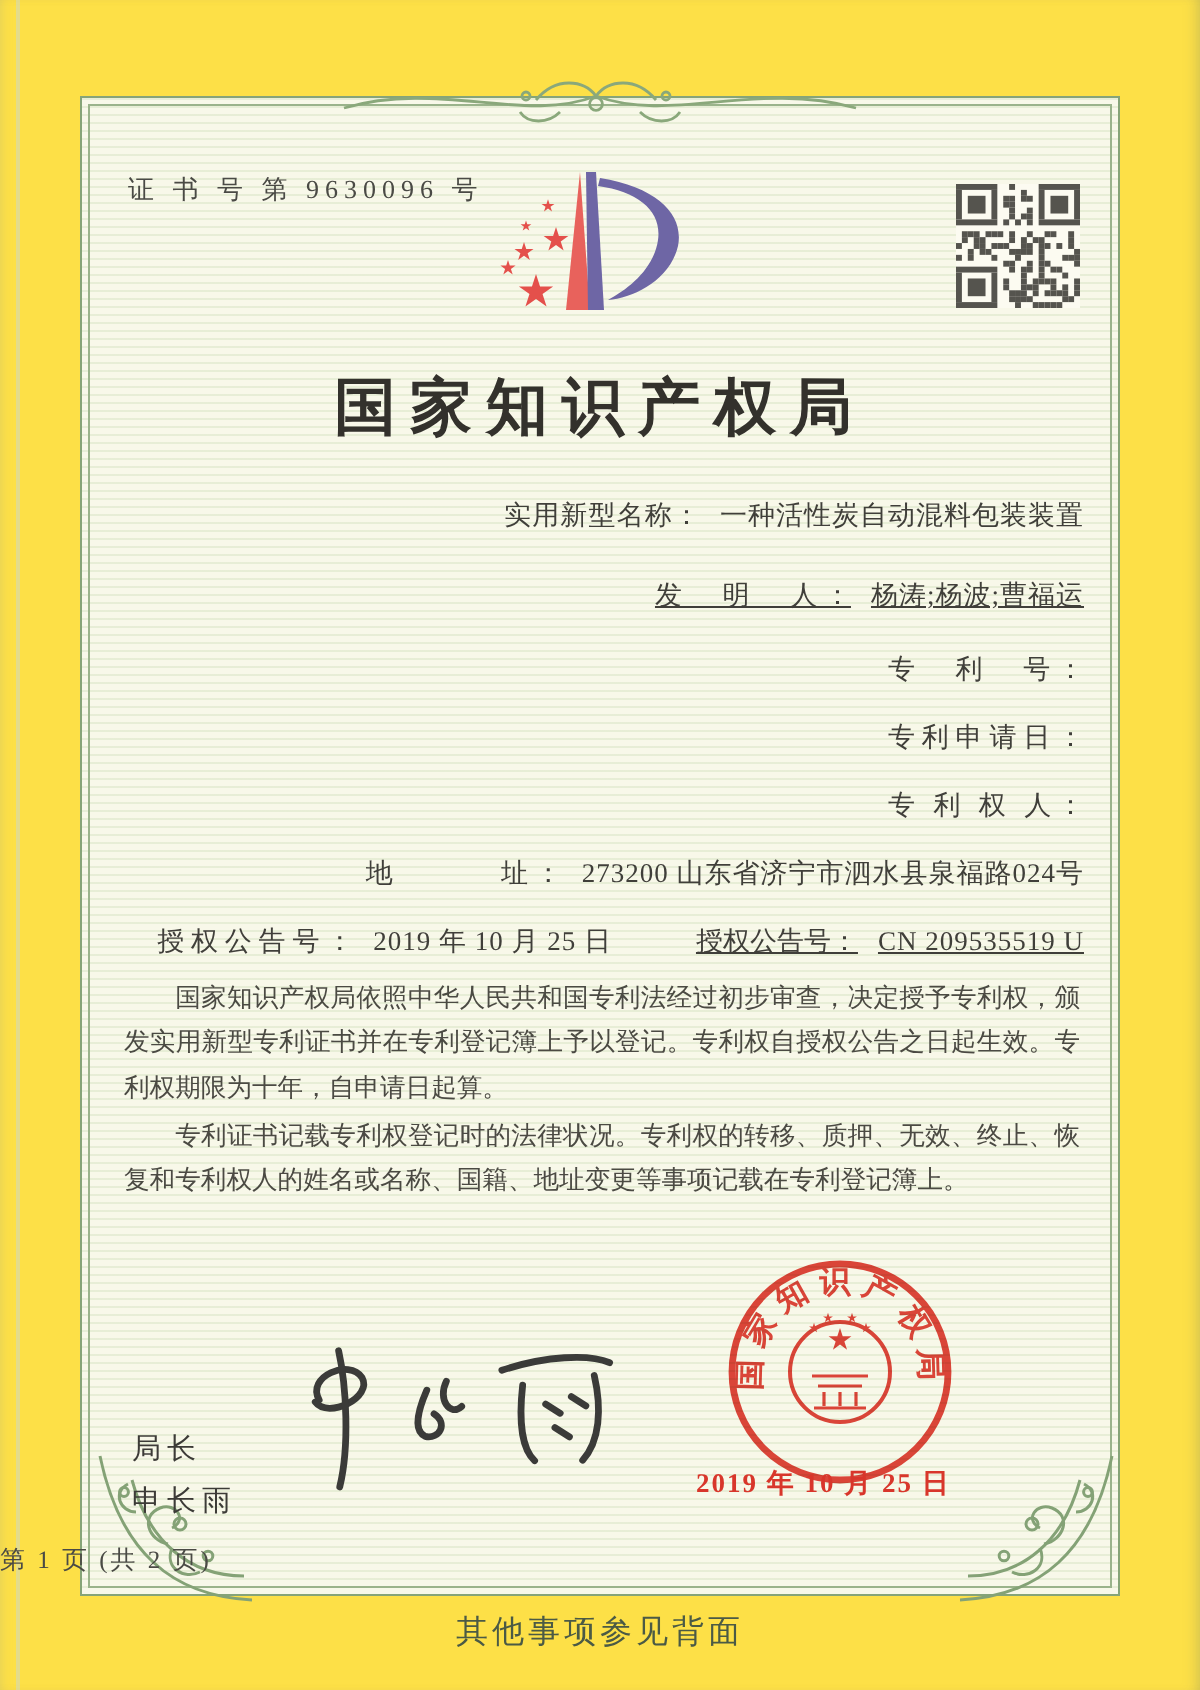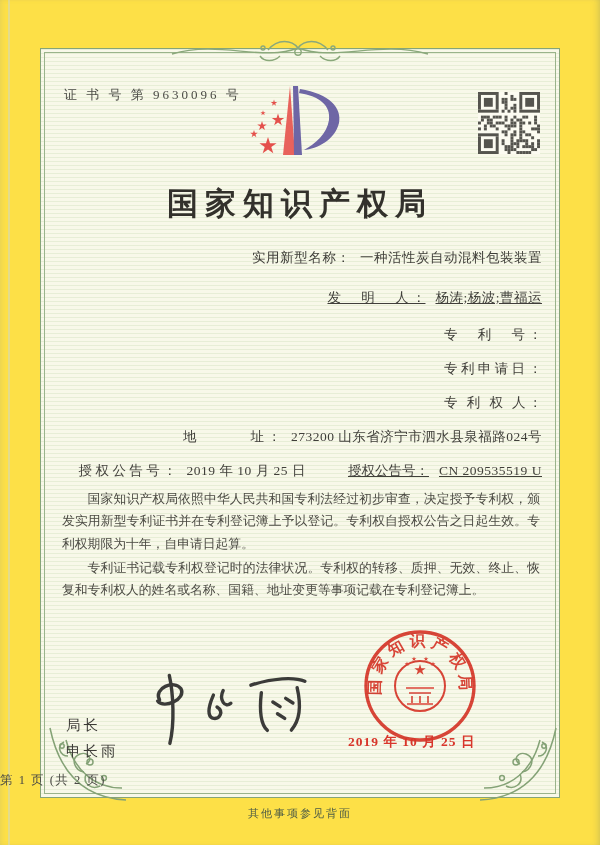--- a/index.html
+++ b/index.html
@@ -25,21 +25,21 @@
   .frow.gap-lg{margin-bottom:20px;}
   .frow.gap-md{margin-bottom:17px;text-decoration:underline;}
   .flabel{display:inline-block;width:98px;text-align:justify;text-align-last:justify;flex:0 0 98px;}
   .fvalue{margin-left:10px;letter-spacing:.5px;}
   .grant2{margin-left:42px;display:inline-flex;align-items:baseline;text-decoration:underline;}
   .paras{left:62px;top:488px;width:478px;font-size:12.8px;line-height:1.74;color:#4b4a43;
          text-align:justify;}
   .paras p{margin:0 0 2px 0;text-indent:2em;}
   .director{left:66px;top:712px;font-size:14.5px;line-height:26px;letter-spacing:3px;color:#3c3b37;}
   .footer-page{left:0;top:772px;width:100%;font-size:12.5px;letter-spacing:1.5px;color:#4a4a45;}
-  .back-note{left:0;top:806px;width:100%;text-align:center;font-size:11px;letter-spacing:2px;color:#4b5a45;}
+  .back-note{left:0;top:806px;width:100%;text-align:center;font-size:16px;letter-spacing:2px;color:#4b5a45;}
   .seal-date{left:348px;top:733px;font-size:13.5px;font-weight:bold;letter-spacing:1px;
              color:#d8362b;z-index:6;}
   .sig-svg{left:140px;top:664px;z-index:3;}
   .seal-svg{left:334px;top:600px;z-index:5;mix-blend-mode:multiply;opacity:.92;}
   .logo-svg{left:222px;top:70px;}
   .qr-svg{left:478px;top:92px;}
   .orn{color:#8aa87b;}
   .orn-top{left:170px;top:36px;}
   .orn-bl{left:34px;top:710px;}
   .orn-br{left:476px;top:710px;transform:scaleX(-1);}

